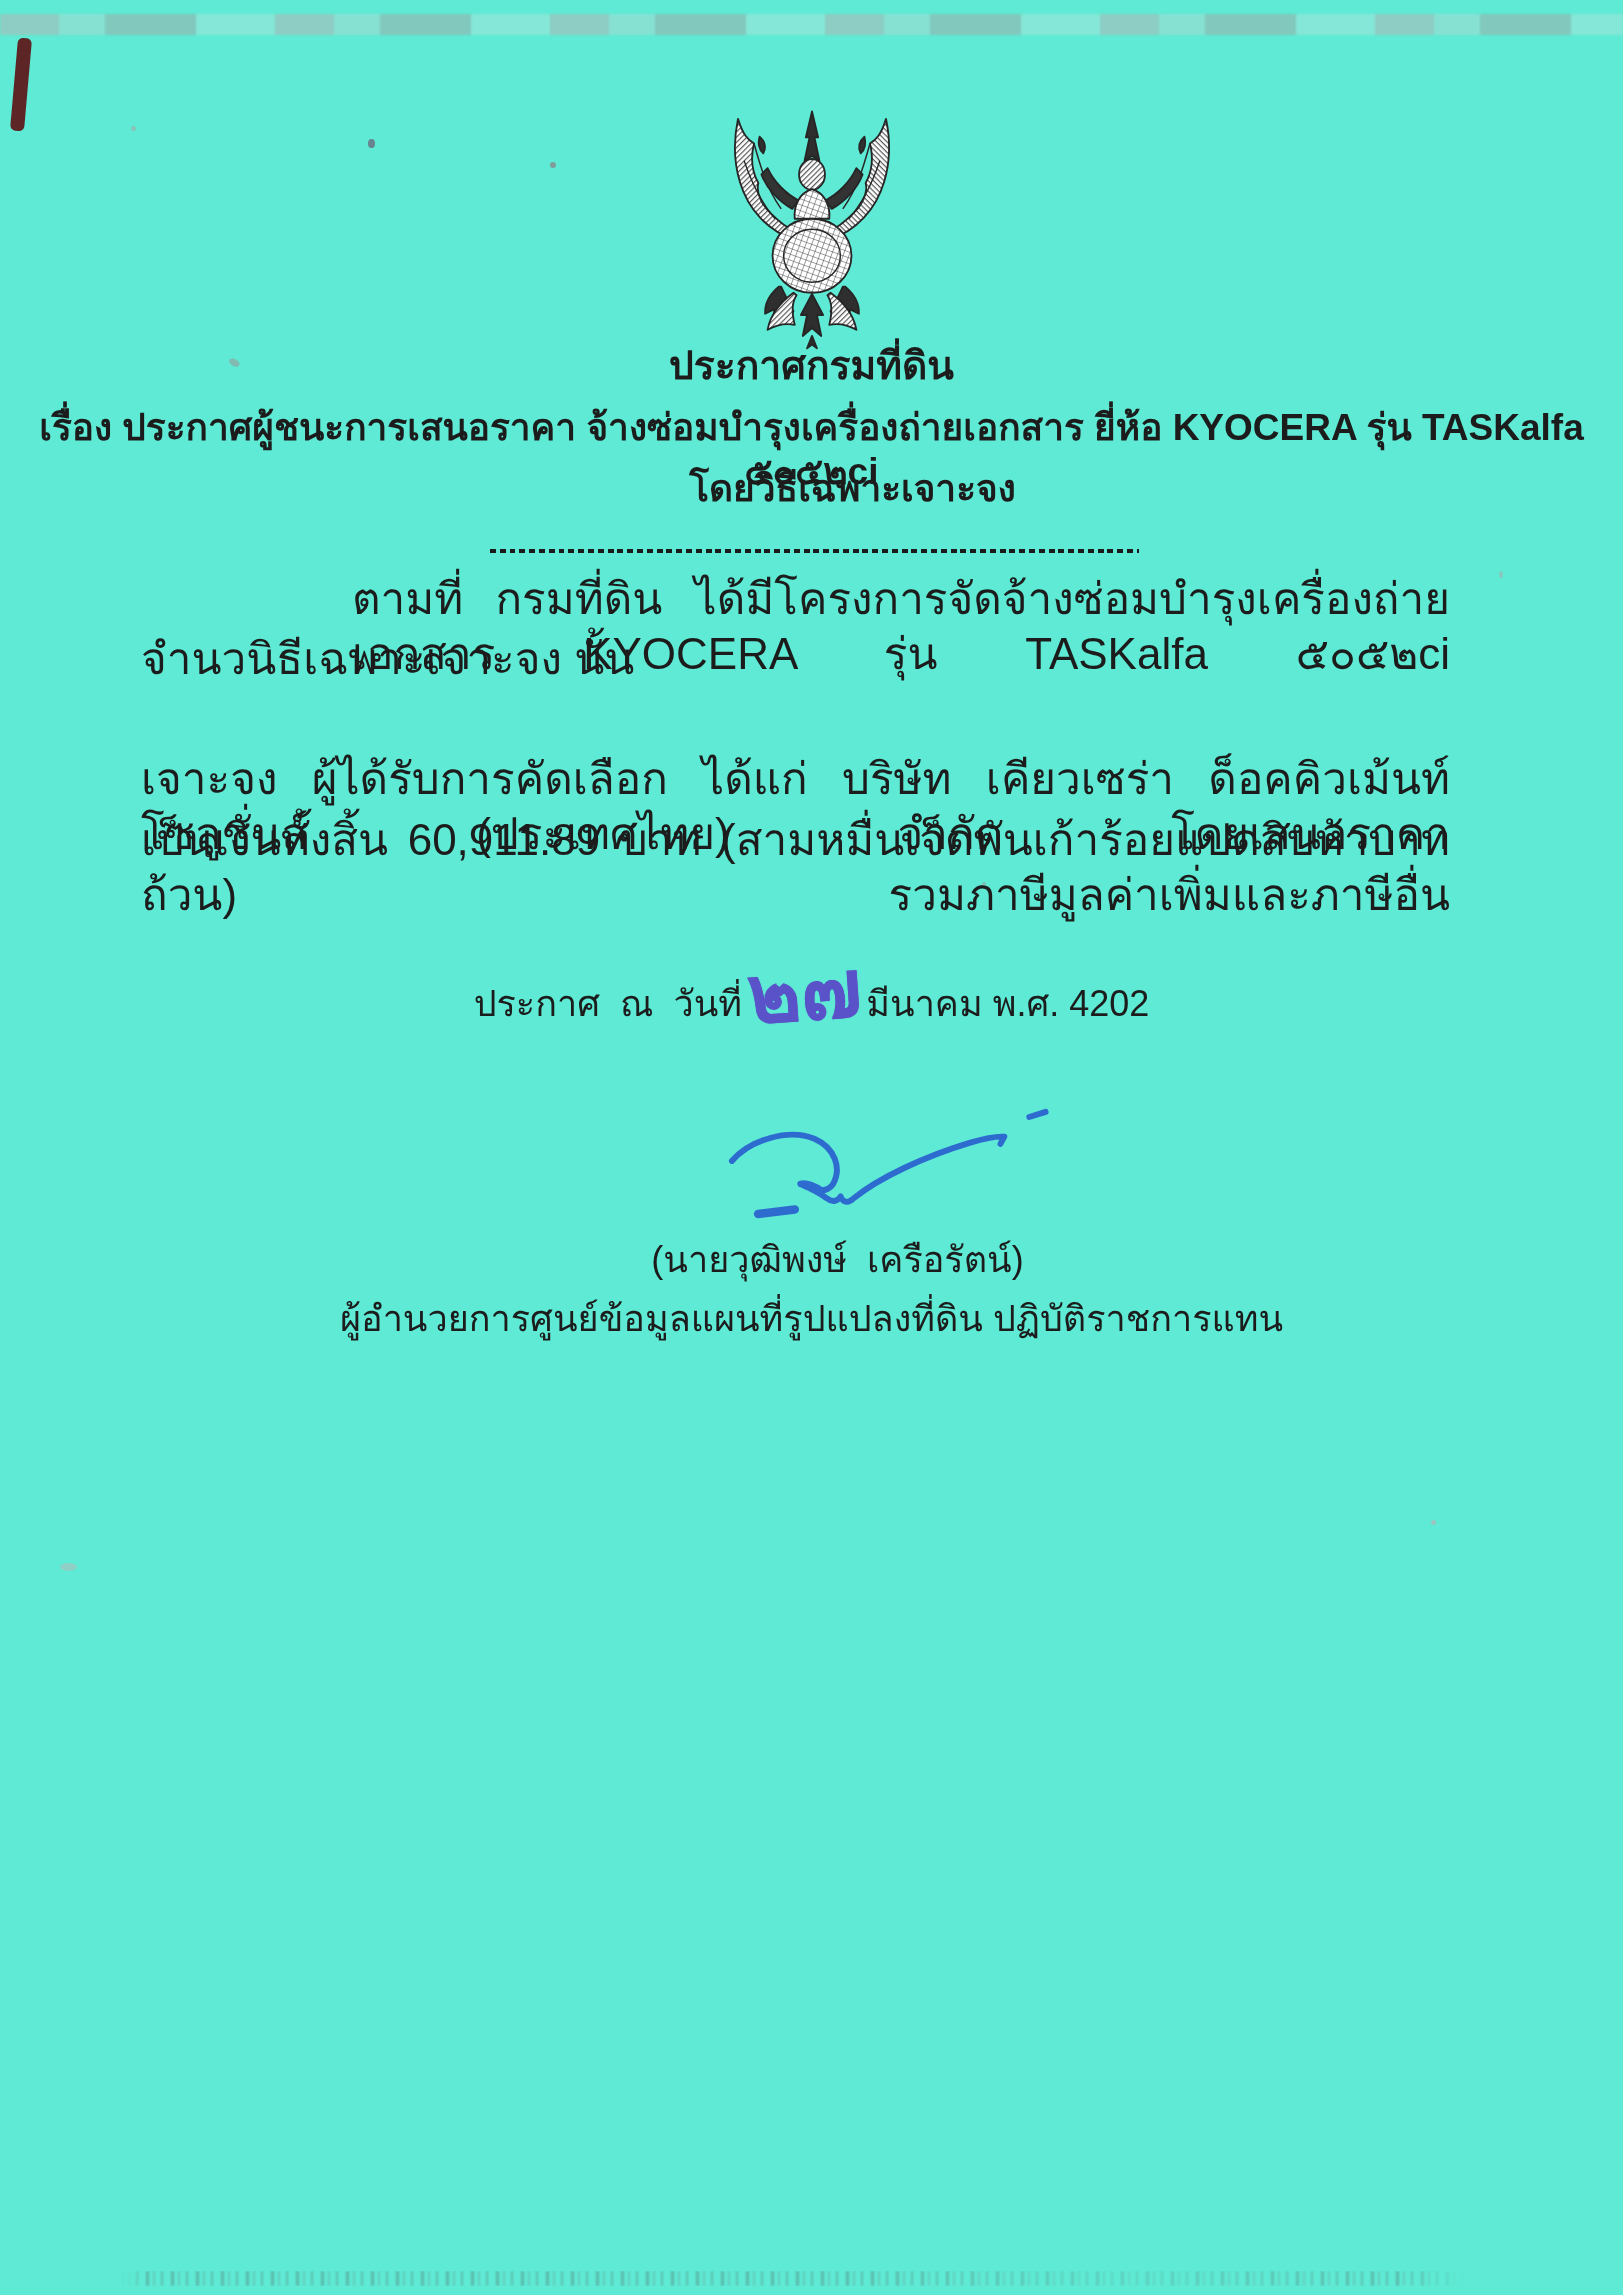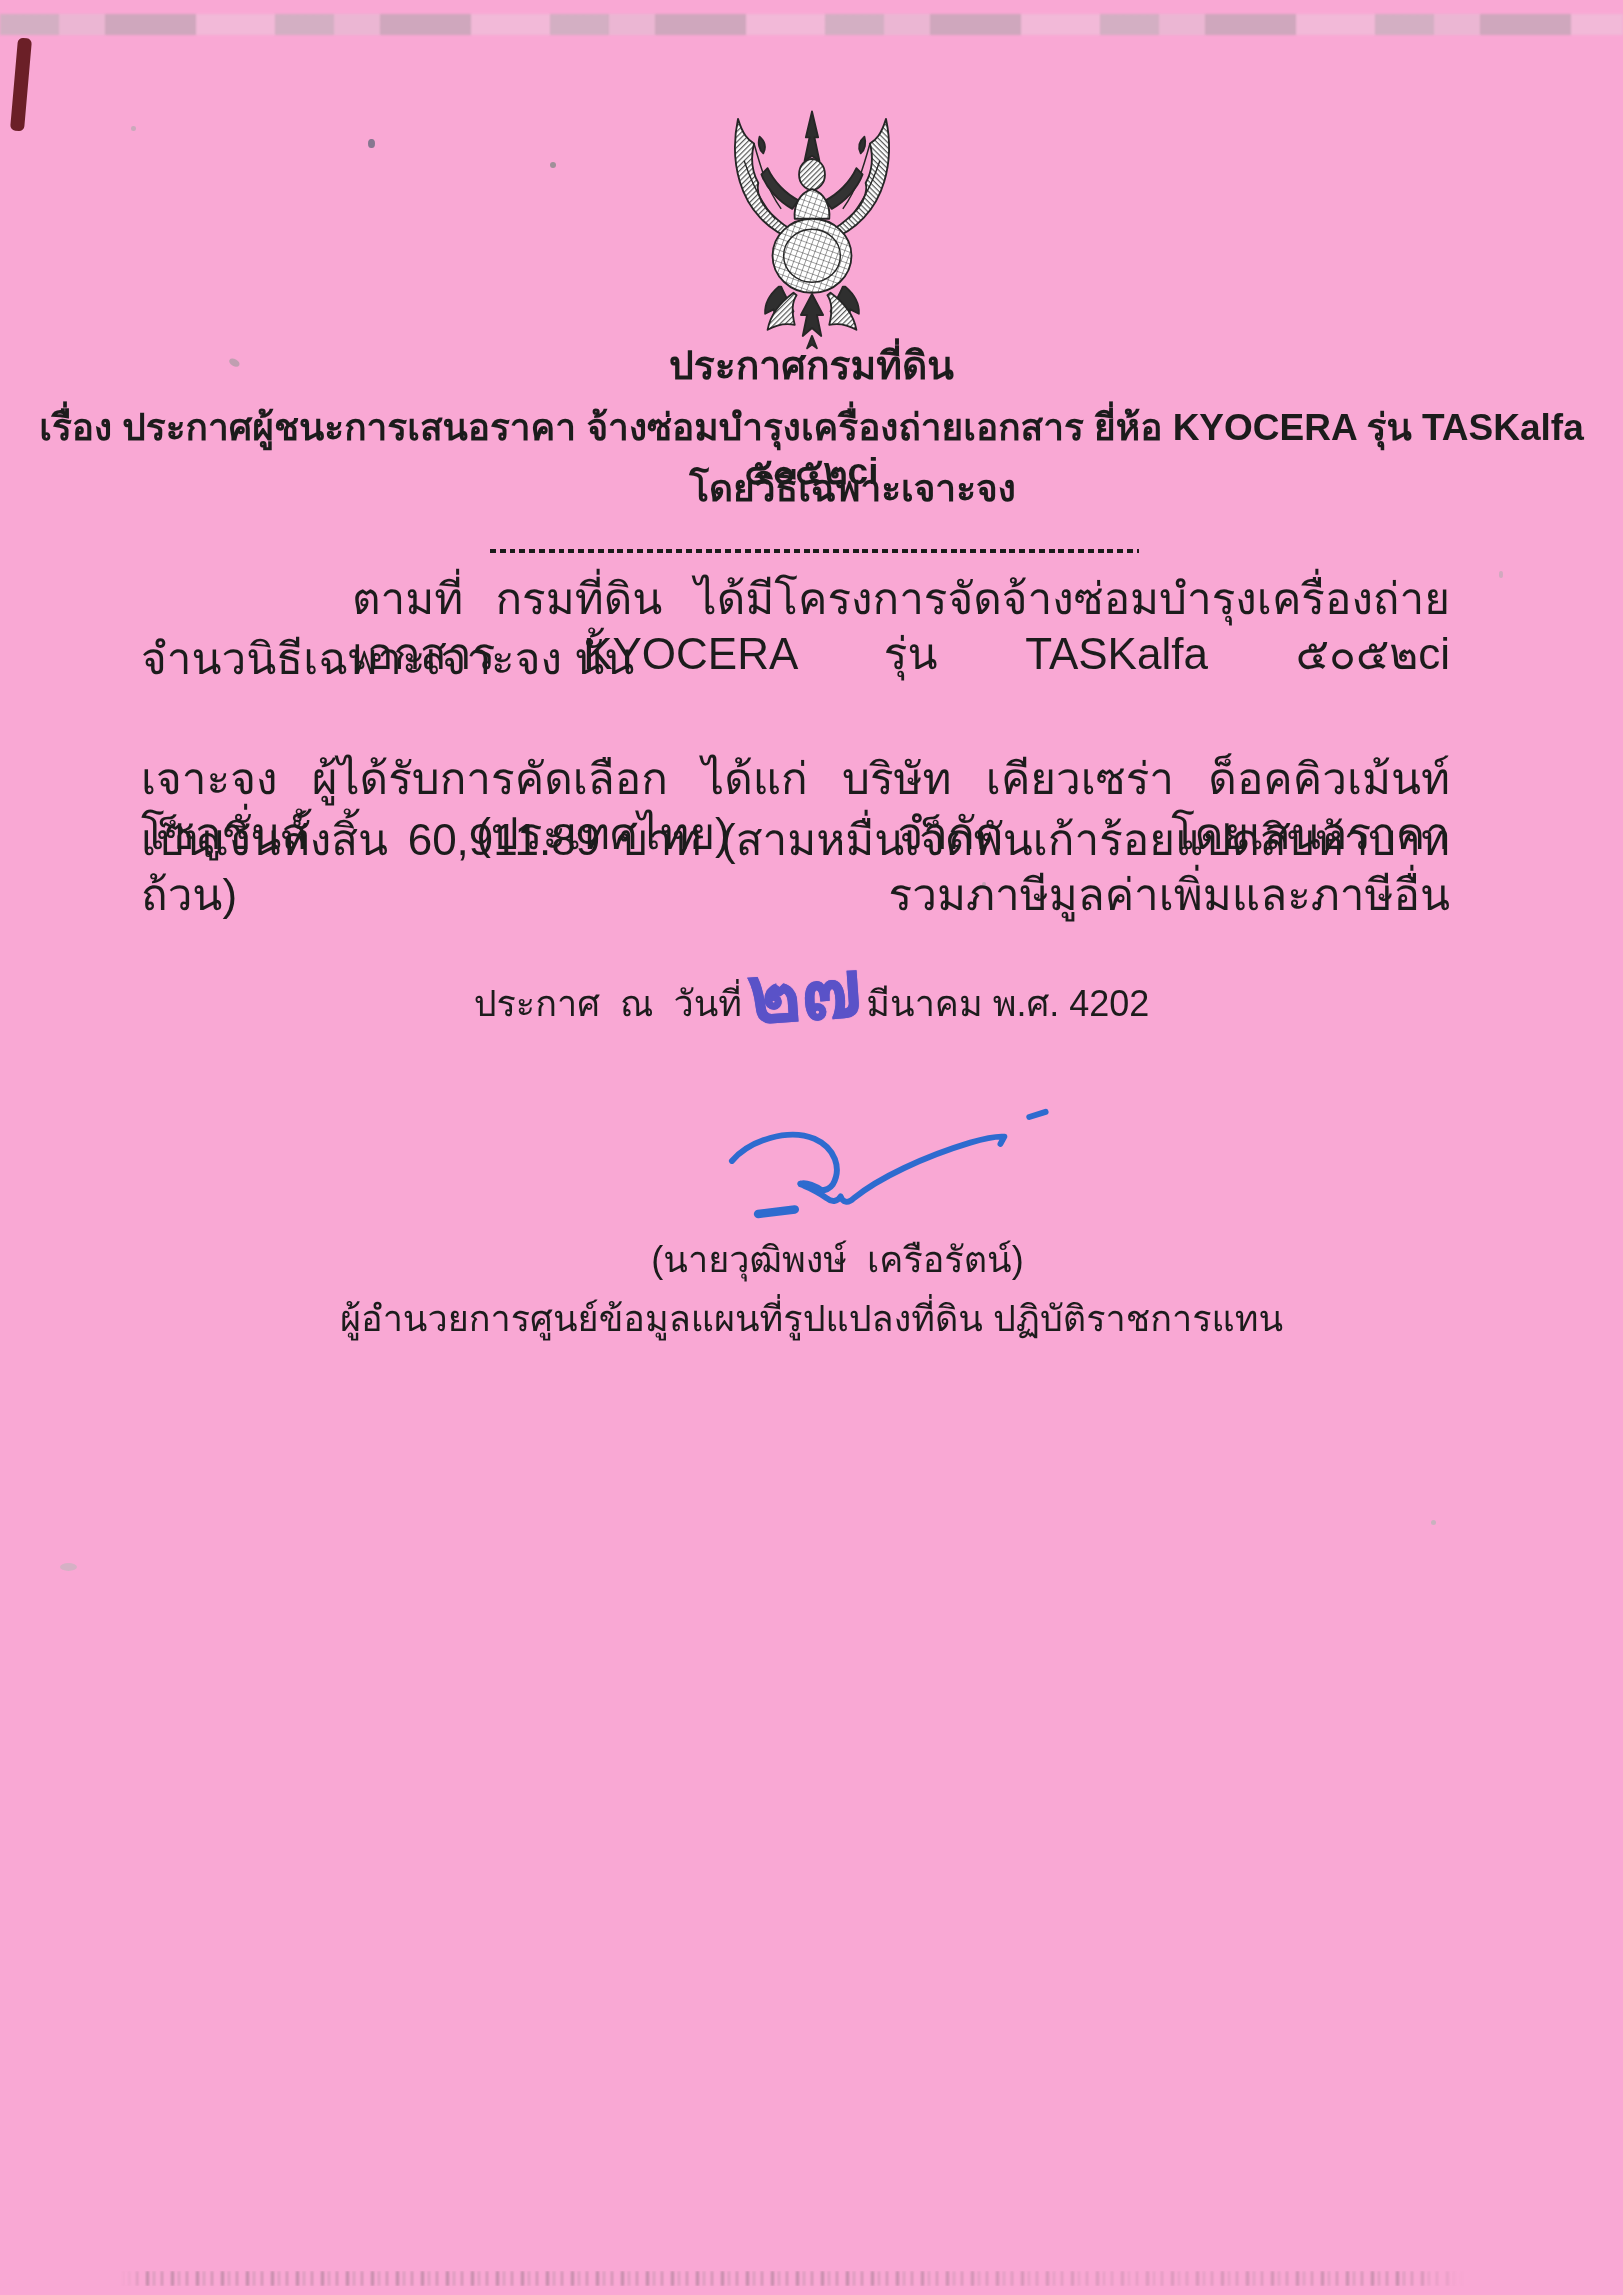--- a/index.html
+++ b/index.html
@@ -1,19 +1,19 @@
 <!DOCTYPE html>
 <html style="font-size:10.5px"><head>
 <meta charset="utf-8">
 <style>
   html,body{margin:0;padding:0;background:#555;}
   .page{
     position:relative;
     width:1623px;height:2295px;
-    background:#f9a8d4;
+    background:#5eead4;
     overflow:hidden;
     font-family:"Liberation Sans", sans-serif;
     color:#1c1c1c;
   }
   
   .scan-band{
     position:absolute;top:14.4px;left:0;width:100%;height:21px;
     background:repeating-linear-gradient(90deg,
       rgba(180,180,180,.55) 0 59px, rgba(210,210,210,.35) 59px 105px,
       rgba(165,165,165,.5) 105px 196px, rgba(225,225,225,.3) 196px 275px);

